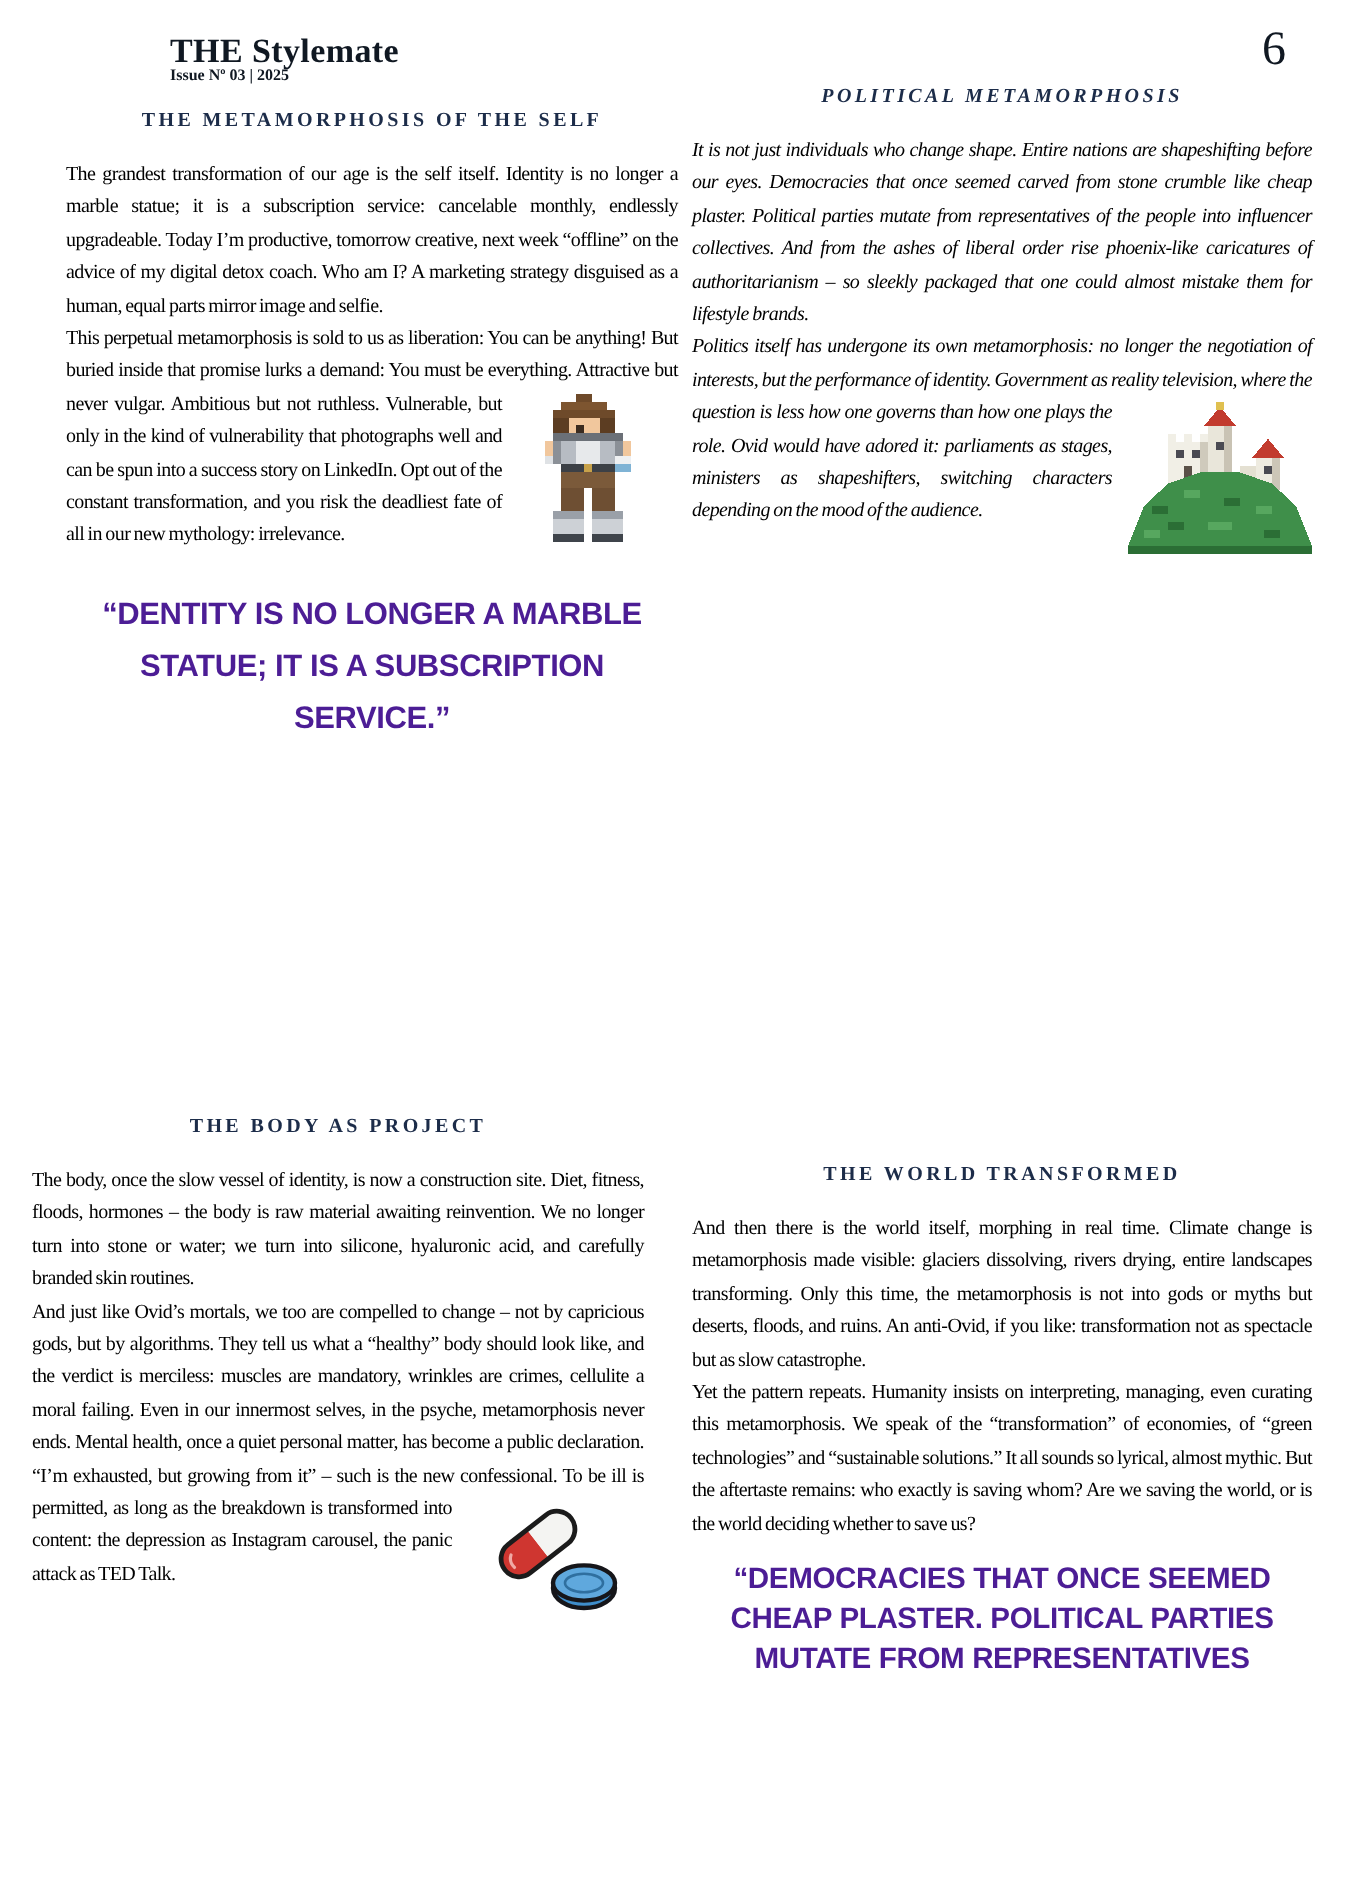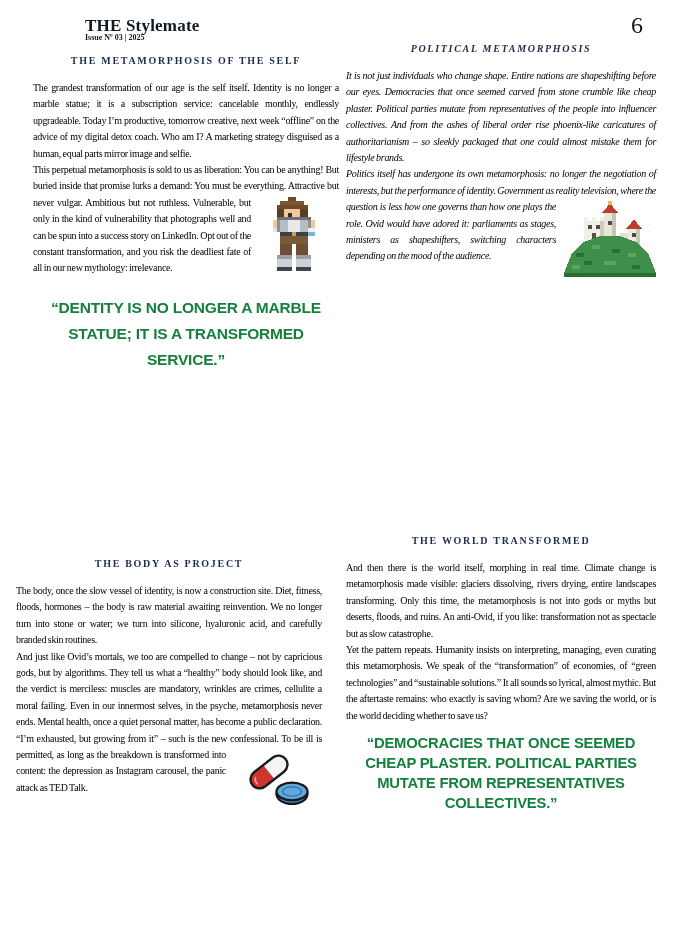--- a/index.html
+++ b/index.html
@@ -10,38 +10,38 @@
   
   .masthead{position:absolute;left:85px;top:19px;}
   .masthead-title{font-size:17px;font-weight:bold;letter-spacing:0.2px;color:#101822;line-height:14px;}
   .masthead-issue{font-size:8px;font-weight:bold;color:#101822;line-height:10px;}
   .page-number{position:absolute;right:30px;top:12px;font-size:24px;color:#101822;}
   
   .sec{position:absolute;width:306px;}
   .sec-tl{left:33px;top:55px;}
   .sec-tr{left:346px;top:43px;width:310px;font-style:italic;}
   .sec-bl{left:16px;top:558px;}
-  .sec-br{left:346px;top:535px;width:310px;}
+  .sec-br{left:346px;top:582px;width:310px;}
   .kicker{
     margin:0 0 13px 0;text-align:center;font-size:10px;line-height:12px;font-weight:bold;
     letter-spacing:1.7px;color:#1c2c49;
   }
   .body-text{
     margin:0;font-size:10px;line-height:16.4px;text-align:justify;
     letter-spacing:-0.3px;word-spacing:-0.5px;color:#000000;
   }
   
   .art{float:right;}
   .art svg{display:block;}
   .art-trainer{width:66px;height:78px;margin:2px 12px 2px 10px;}
   .art-castle{width:92px;height:76px;margin:2px 0 2px 8px;}
   .art-pills{width:80px;height:62px;margin:2px 6px 0 10px;}
   
   .pullquote{
-    font-family:"Liberation Sans",sans-serif;font-weight:bold;text-align:center;color:#15803d;
+    font-family:"Liberation Sans",sans-serif;font-weight:bold;text-align:center;color:#4c1d95;
   }
   .pq-tl{margin-top:18px;}
   .pq-tl .pq-line{font-size:15.5px;line-height:26px;letter-spacing:-0.2px;}
   .pq-br{margin-top:9px;}
   .pq-br .pq-line{font-size:14.8px;line-height:20px;letter-spacing:-0.2px;}
   .clearfix::after{content:"";display:block;clear:both;}
 </style>
 </head>
 <body>
 
@@ -87,21 +87,21 @@
           <rect x="4" y="16" width="4" height="2" fill="#cdd1d6"></rect>
           <rect x="9" y="16" width="4" height="2" fill="#cdd1d6"></rect>
           <rect x="4" y="18" width="4" height="1" fill="#3f444b"></rect>
           <rect x="9" y="18" width="4" height="1" fill="#3f444b"></rect>
         </svg>
       </span>
       <span>but only in the kind of vulnerability that photographs well and can be spun into a success story on LinkedIn. Opt out of the constant transformation, and you risk the deadliest fate of all in our new mythology: irrelevance.</span>
     </p>
     <div class="pullquote pq-tl">
       <div class="pq-line">“DENTITY IS NO LONGER A MARBLE</div>
-      <div class="pq-line">STATUE; IT IS A TRANSFORMED</div>
+      <div class="pq-line">STATUE; IT IS A SUBSCRIPTION</div>
       <div class="pq-line">SERVICE.”</div>
     </div>
   </section>
 
   <section class="sec sec-tr">
     <h2 class="kicker">POLITICAL METAMORPHOSIS</h2>
     <p class="body-text"><span>It is not just individuals who change shape. Entire nations are shapeshifting before our eyes. Democracies that once seemed carved from stone crumble like cheap plaster. Political parties mutate from representatives of the people into influencer collectives. And from the ashes of liberal order rise phoenix-like caricatures of authoritarianism – so sleekly packaged that one could almost mistake them for lifestyle brands.</span></p>
     <p class="body-text clearfix">
       <span>Politics itself has undergone its own metamorphosis: no longer the negotiation of interests, but the performance of identity. Government as reality television, where the</span>
       <span class="art art-castle">
@@ -165,17 +165,16 @@
   </section>
 
   <section class="sec sec-br">
     <h2 class="kicker">THE WORLD TRANSFORMED</h2>
     <p class="body-text"><span>And then there is the world itself, morphing in real time. Climate change is metamorphosis made visible: glaciers dissolving, rivers drying, entire landscapes transforming. Only this time, the metamorphosis is not into gods or myths but deserts, floods, and ruins. An anti-Ovid, if you like: transformation not as spectacle but as slow catastrophe.</span></p>
     <p class="body-text"><span>Yet the pattern repeats. Humanity insists on interpreting, managing, even curating this metamorphosis. We speak of the “transformation” of economies, of “green technologies” and “sustainable solutions.” It all sounds so lyrical, almost mythic. But the aftertaste remains: who exactly is saving whom? Are we saving the world, or is the world deciding whether to save us?</span></p>
     <div class="pullquote pq-br">
       <div class="pq-line">“DEMOCRACIES THAT ONCE SEEMED</div>
       <div class="pq-line">CHEAP PLASTER. POLITICAL PARTIES</div>
       <div class="pq-line">MUTATE FROM REPRESENTATIVES</div>
-      <div class="pq-line">COLLECTIVES.”</div>
     </div>
   </section>
 
 </div>
 
 </body></html>

